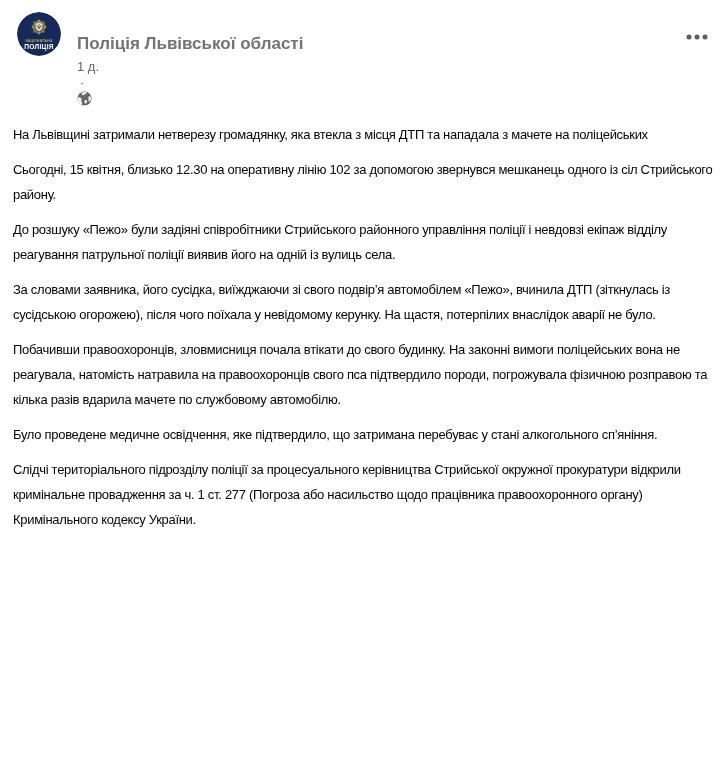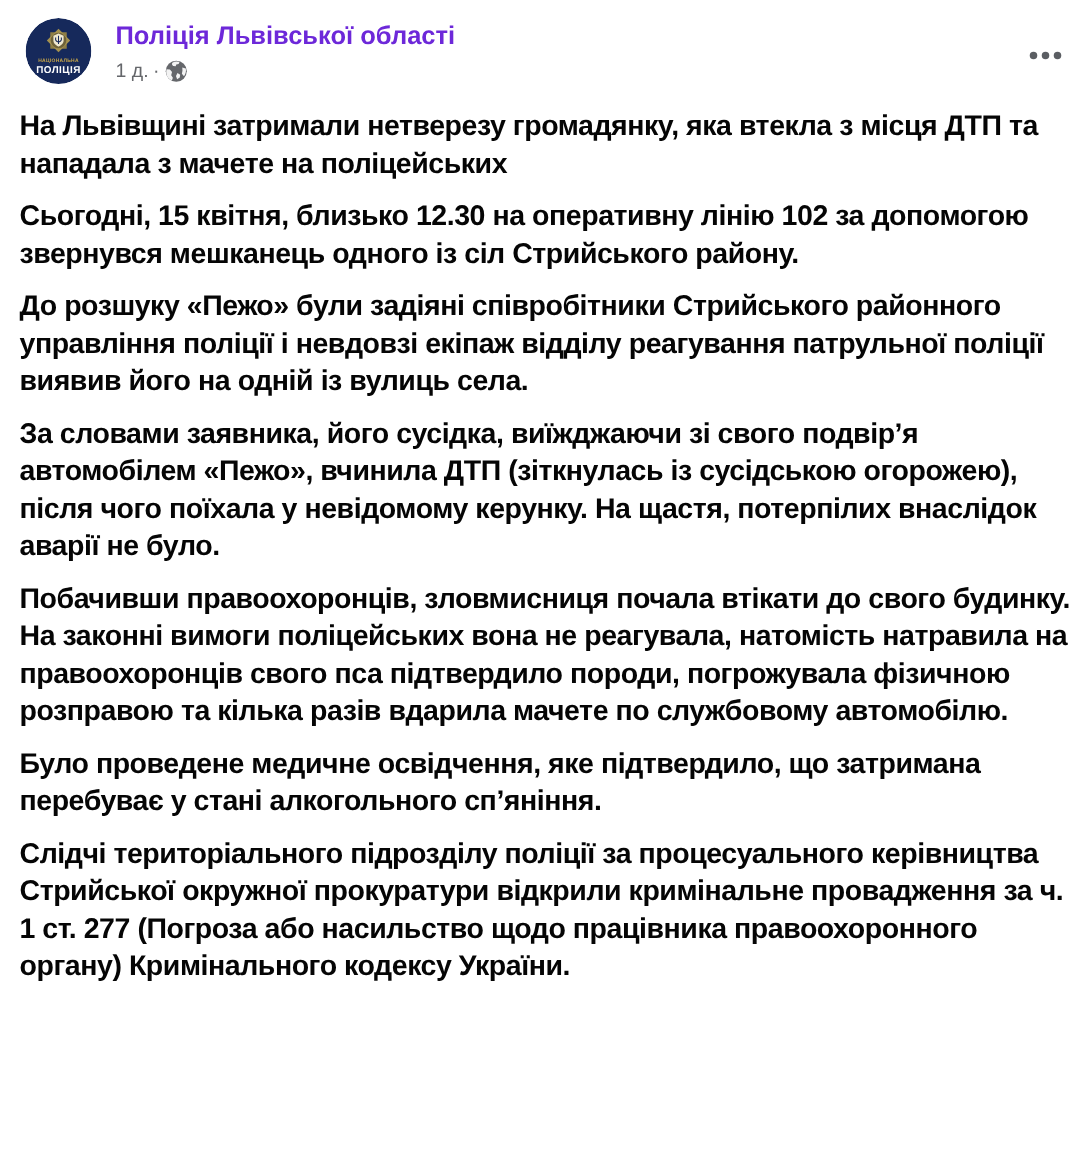--- a/index.html
+++ b/index.html
@@ -24,57 +24,58 @@
     border-radius: 50%;
     overflow: hidden;
     flex: 0 0 44px;
     cursor: pointer;
   }
   .avatar svg { display: block; width: 44px; height: 44px; }
   .header-info { margin-left: 16px; padding-top: 1px; }
   .page-name {
     font-size: 17px;
     font-weight: 700;
-    color: #6d28d9;
+    color: #737373;
     line-height: 22px;
     cursor: pointer;
+    margin-top: 20px;
   }
   .meta {
     display: flex;
-    align-items: center;
+    align-items: flex-start;
     margin-top: 4px;
     font-size: 13px;
     color: #65676B;
     line-height: 16px;
+    flex-direction: column;
   }
   .meta .timestamp { cursor: pointer; }
   .meta .sep { margin: 0 4px 0 3px; }
   .globe { display: inline-flex; }
   .globe svg { display: block; width: 15px; height: 15px; }
 
   .more-btn {
     position: absolute;
     top: 21px; right: 14px;
     width: 32px; height: 32px;
     display: flex; align-items: center; justify-content: center;
     border-radius: 50%;
     cursor: pointer;
   }
   .more-btn svg { display: block; }
 
   
   .post-body { padding: 16px 13px 0 13px; }
   .para {
     margin: 0 0 10px 0;
-    font-size: 19px;
+    font-size: 13px;
     line-height: 25px;
     letter-spacing: -0.3px;
     color: #050505;
     white-space: pre-wrap;
-    font-weight: bold;
   }
 </style>
 </head>
 <body>
 
 <div class="post">
 
   <div class="post-header">
 
     <div class="avatar">

